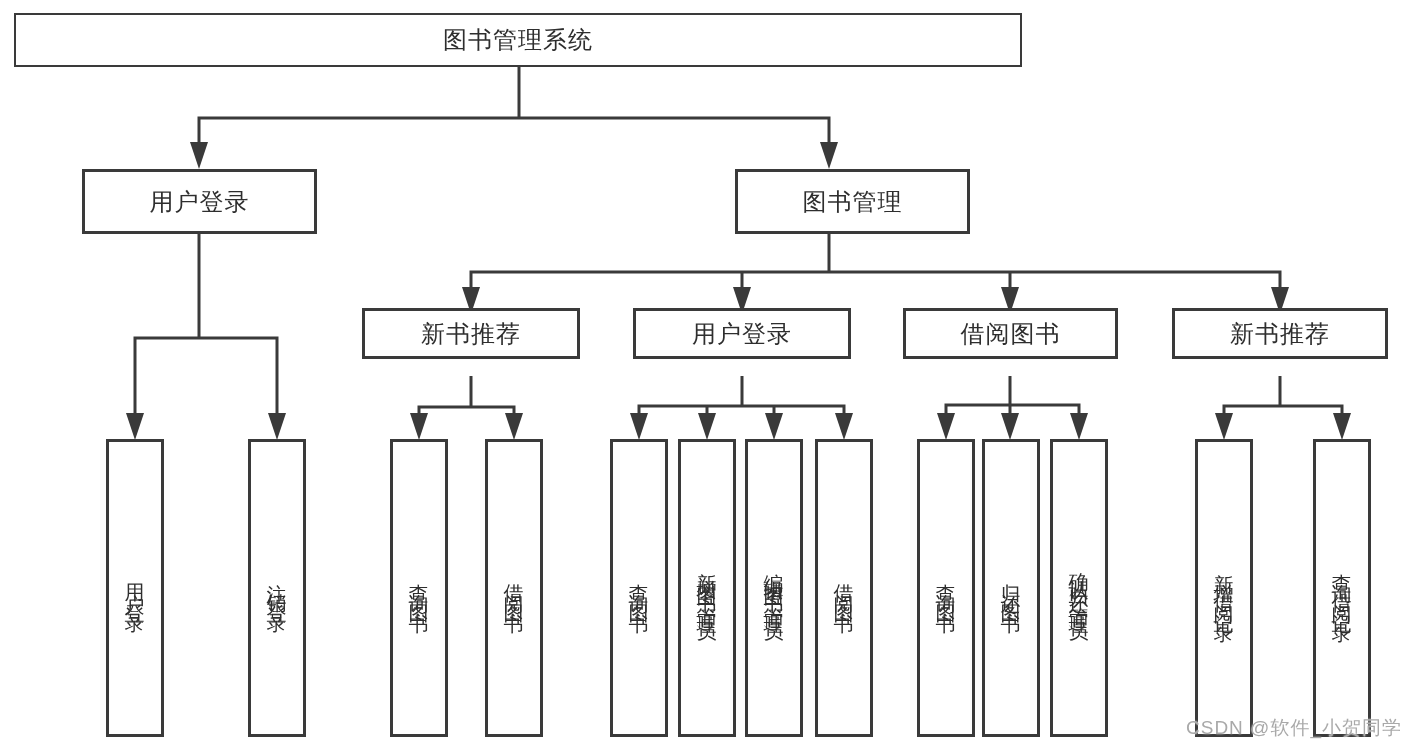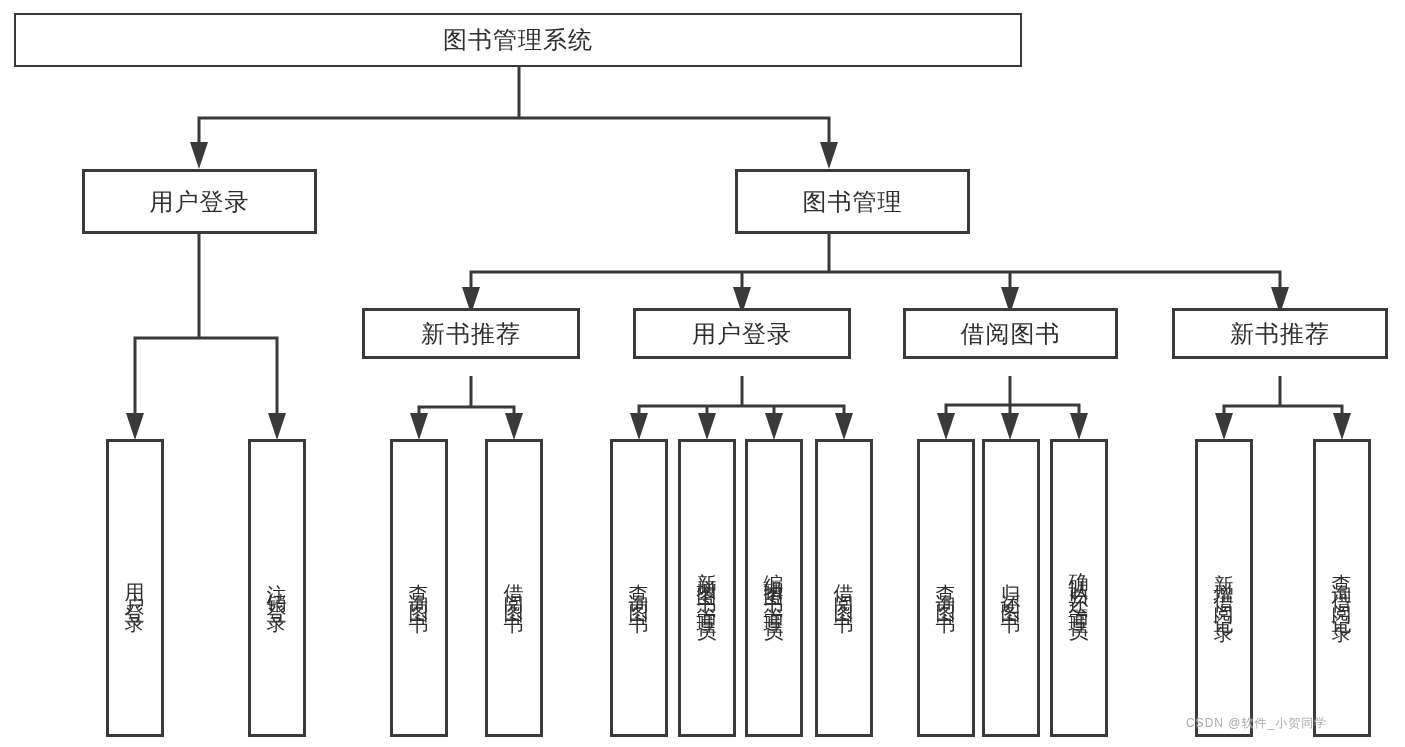--- a/index.html
+++ b/index.html
@@ -69,21 +69,21 @@
   .leaf-d1 { left: 917px;  }
   .leaf-d2 { left: 982px;  }
   .leaf-d3 { left: 1050px; letter-spacing: 7px; }
   .leaf-e1 { left: 1195px; }
   .leaf-e2 { left: 1313px; }
   .watermark {
     position: absolute;
     left: 1186px;
     top: 715px;
     z-index: 2;
-    font-size: 12px;
+    font-size: 19px;
     color: #a9a9a9;
     letter-spacing: 1px;
     text-shadow: 0 0 2px #ffffff;
     white-space: nowrap;
   }
 </style>
 </head>
 <body>
 
 <div class="canvas">

